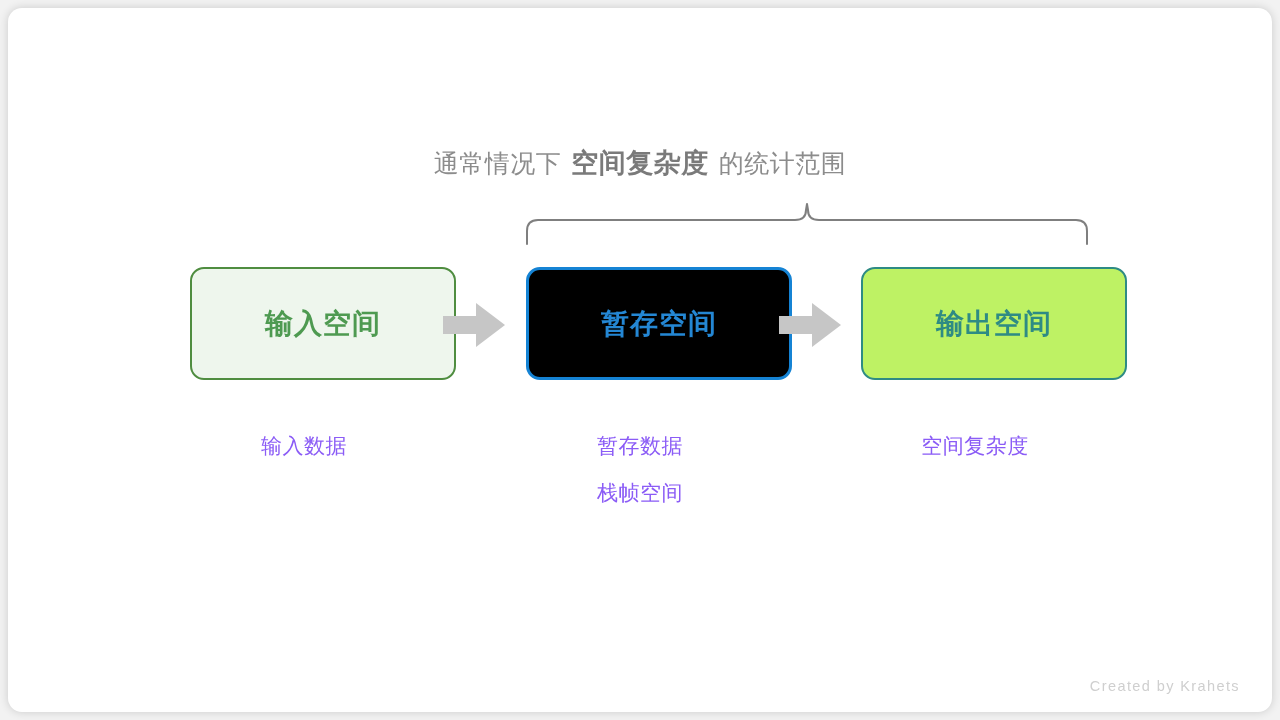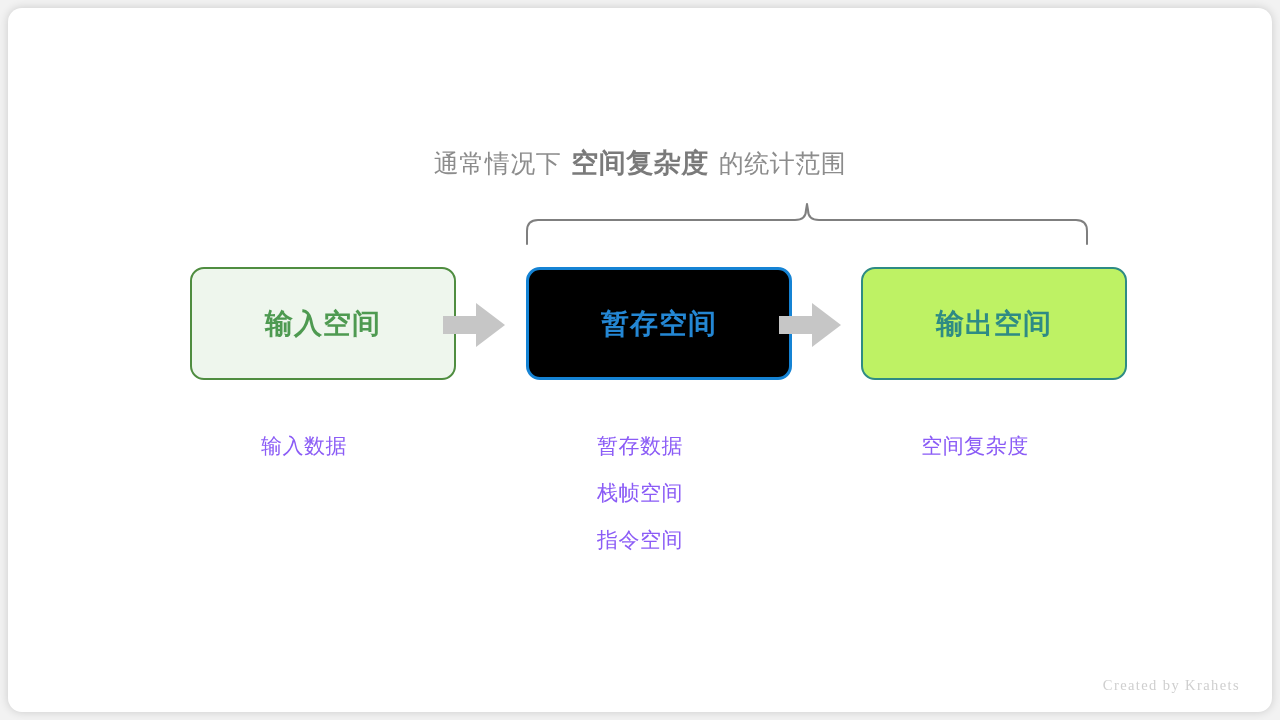--- a/index.html
+++ b/index.html
@@ -133,21 +133,21 @@
   }
   #caption-input  { left: 174px; }
   #caption-temp   { left: 510px; }
   #caption-output { left: 845px; }
 
   
   #credit {
     position: absolute;
     right: 40px;
     bottom: 26px;
-    font-family: Liberation Serif, serif;
+    font-family: Liberation Sans, sans-serif;
     font-size: 14.5px;
     color: #cfcfcf;
     letter-spacing: 1.4px;
     white-space: nowrap;
     margin-top: 40px;
   }
 </style>
 </head>
 <body>
 
@@ -188,21 +188,20 @@
     </svg>
   </div>
 
   <div class="caption-col" id="caption-input">
     <div class="caption-line">输入数据</div>
   </div>
 
   <div class="caption-col" id="caption-temp">
     <div class="caption-line">暂存数据</div>
     <div class="caption-line">栈帧空间</div>
-    <div class="caption-line">指令空间</div>
   </div>
 
   <div class="caption-col" id="caption-output">
     <div class="caption-line">空间复杂度</div>
   </div>
 
   <div id="credit">Created by Krahets</div>
 </div>
 
 </body></html>

